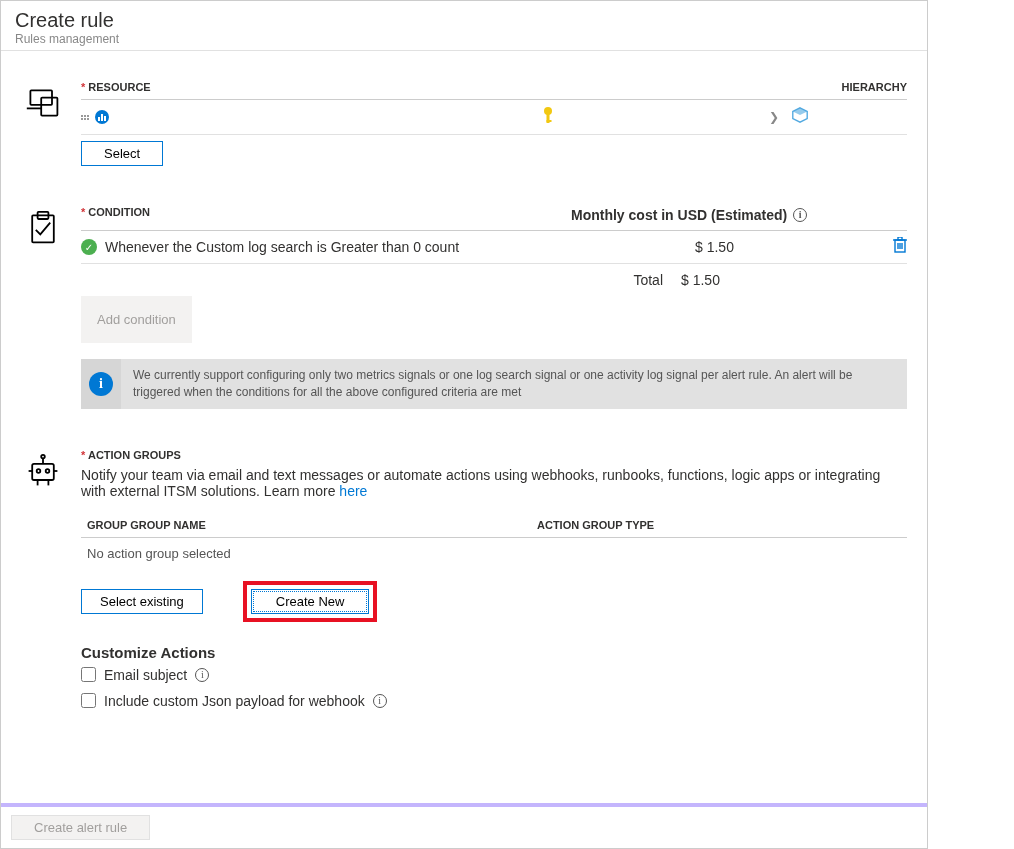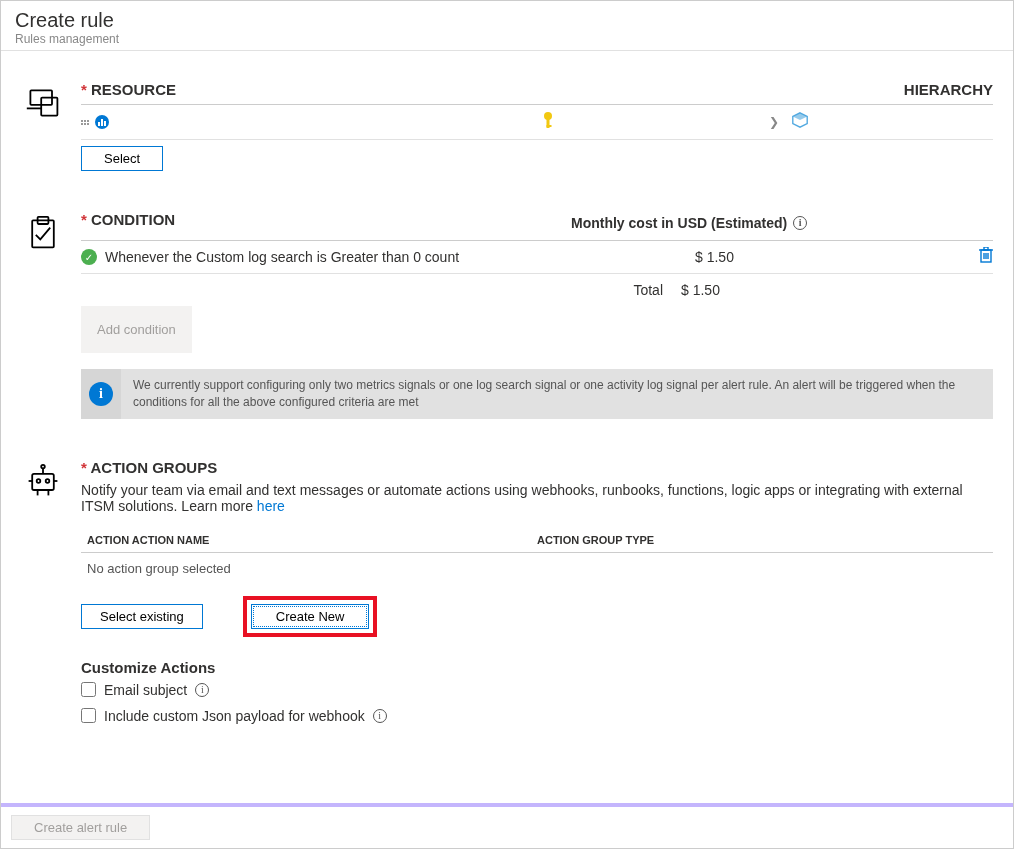--- a/index.html
+++ b/index.html
@@ -1,25 +1,25 @@
 <!DOCTYPE html>
 <html><head>
 <meta charset="utf-8">
 <style>
 * { box-sizing: border-box; margin: 0; padding: 0; }
 body { font-family: "Segoe UI", Arial, sans-serif; background: #fff; color: #323130; width: 1014px; }
-.frame { border: 1px solid #ccc; width: 1014px; height: 849px; position: relative; }
+.frame { border: 1px solid #ccc; width: 928px; height: 849px; position: relative; }
 .header { padding: 8px 14px 4px; border-bottom: 1px solid #e1e1e1; }
 .header h1 { font-size: 20px; font-weight: 400; }
 .header .sub { font-size: 12px; color: #888; }
 .content { padding: 30px 10px 10px 10px; }
 .section { display: flex; margin-bottom: 40px; }
 .section-icon { width: 70px; padding-left: 14px; padding-top: 4px; flex-shrink: 0; }
 .section-body { flex: 1; padding-right: 10px; }
-.section-heading { font-size: 15px; font-weight: 700; margin-bottom: 6px; }
+.section-heading { font-size: 11px; font-weight: 700; margin-bottom: 6px; }
 .req { color: #d13438; font-weight: 700; }
 .row-line { border-top: 1px solid #ccc; border-bottom: 1px solid #e1e1e1; padding: 6px 0; display: flex; align-items: center; }
 .col-resource { flex: 0 0 460px; display: flex; align-items: center; }
 .col-hier { flex: 1; display: flex; align-items: center; gap: 12px; }
 .head-row { display: flex; }
 .head-row .lbl-left { flex: 0 0 460px; }
 .head-row .lbl-right { flex: 1; text-align: right; }
 .btn { display: inline-block; border: 1px solid #0078d4; color: #000000; background: #fff; font-size: 13px; padding: 4px 22px; cursor: pointer; text-align: right; }
 .btn-disabled { display: inline-block; border: 1px solid #e1e1e1; background: #f3f2f1; color: #a19f9d; font-size: 13px; padding: 4px 22px; }
 .btn-add { display: inline-block; background: #f3f2f1; color: #a19f9d; border: none; font-size: 13px; padding: 16px 16px; cursor: default; }
@@ -190,21 +190,21 @@
             <line x1="14" y1="30" x2="14" y2="36"></line>
             <line x1="26" y1="30" x2="26" y2="36"></line>
           </svg>
       </div>
       <div class="section-body">
         <div class="section-heading"><span class="req">*</span> <span>ACTION GROUPS</span></div>
         <div class="ag-desc">
           <span>Notify your team via email and text messages or automate actions using webhooks, runbooks, functions, logic apps or integrating with external ITSM solutions. Learn more </span><a href="#">here</a>
         </div>
         <div class="ag-head">
-          <div class="agc1">ACTION ACTION NAME</div>
+          <div class="agc1">GROUP GROUP NAME</div>
           <div>ACTION GROUP TYPE</div>
         </div>
         <div class="ag-row">No action group selected</div>
         <div class="ag-buttons">
           <button class="btn" style="padding:4px 18px">Select existing</button>
           <span class="hl-box">
             <button class="btn" style="padding:4px 24px; outline:1px dotted #0078d4; outline-offset:-3px;">Create New</button>
           </span>
         </div>
         <div class="customize">

